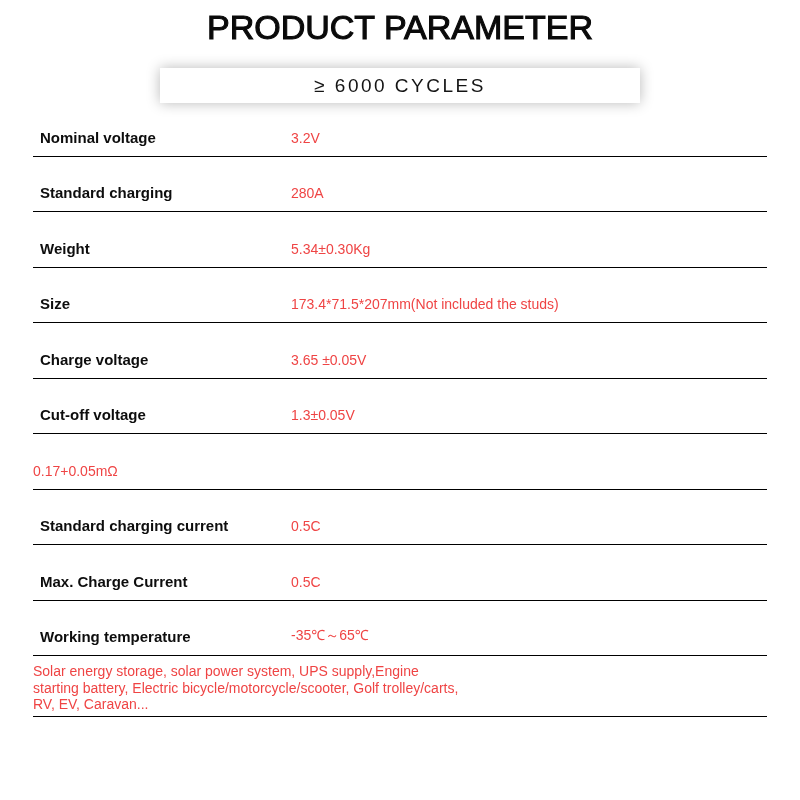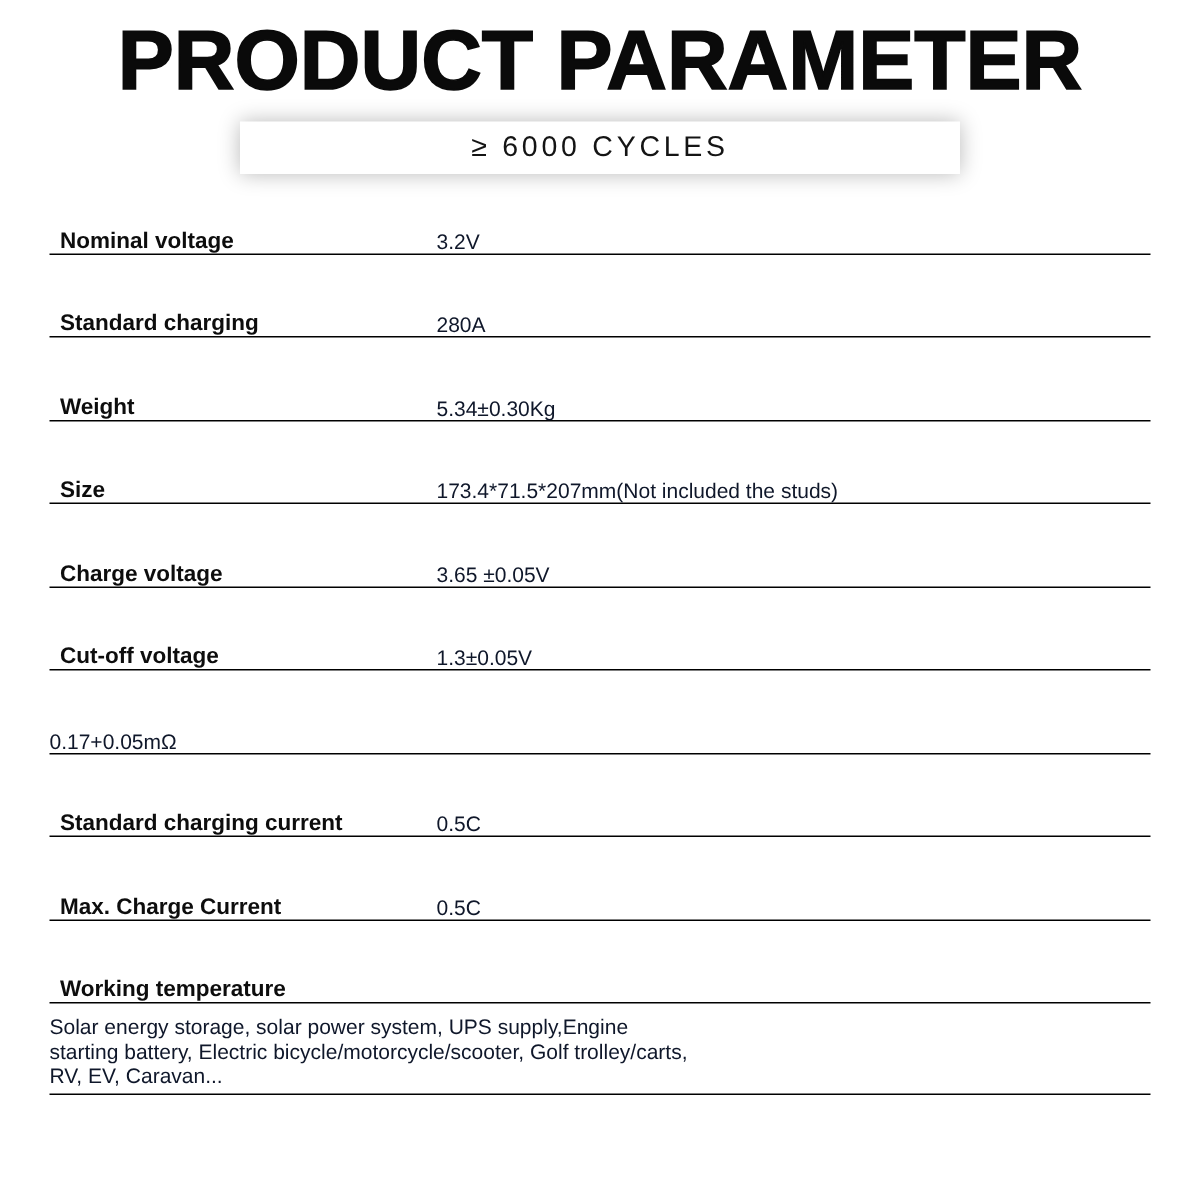--- a/index.html
+++ b/index.html
@@ -12,25 +12,25 @@
     font-family: "Liberation Sans", sans-serif;
     color: #111111;
   }
   .page {
     width: 800px;
     height: 800px;
     position: relative;
     background: #ffffff;
   }
   .title {
-    margin: 16px 0 0 0;
+    margin: 3px 0 0 0;
     text-align: center;
-    font-size: 56px;
+    font-size: 34px;
     line-height: 48px;
-    font-weight: 700;
+    font-weight: 400;
     letter-spacing: 0px;
     color: #0a0a0a;
     -webkit-text-stroke: 1.1px #0a0a0a;
   }
   .ribbon {
     width: 480px;
     height: 35px;
     margin: 17px auto 0 auto;
     background: #ffffff;
     box-shadow: 0 0 14px rgba(0,0,0,0.28);
@@ -50,34 +50,35 @@
     z-index: 1;
   }
   .row {
     height: 55.5px;
     display: flex;
     align-items: flex-end;
     border-bottom: 1.5px solid #000000;
     box-sizing: border-box;
   }
   .row .cell {
+    padding-bottom: 10px;
   }
   .label {
     width: 258px;
     padding-left: 7px;
     box-sizing: border-box;
     font-weight: bold;
     font-size: 15px;
     color: #0d0d0d;
     flex: 0 0 auto;
   }
   .value {
     flex: 1 1 auto;
     font-size: 14px;
-    color: #0f172a;
+    color: #ef4444;
   }
   .row.row-last {
     height: 61px;
     align-items: center;
     padding-top: 4px;
   }
   .row.row-last .cell {
     padding-bottom: 0;
   }
   .row.row-last .value {
@@ -139,20 +140,21 @@
     </div>
 
     <div class="row">
       <div class="cell label">Max. Charge Current</div>
       <div class="cell value">0.5C</div>
     </div>
 
 
     <div class="row">
       <div class="cell label">Working temperature</div>
+      <div class="cell value">-35℃～65℃</div>
     </div>
 
     <div class="row row-last">
       <div class="cell value">Solar energy storage, solar power system, UPS supply,Engine starting battery, Electric bicycle/motorcycle/scooter, Golf trolley/carts, RV, EV, Caravan...</div>
     </div>
 
   </div>
 </div>
 
 </body></html>

